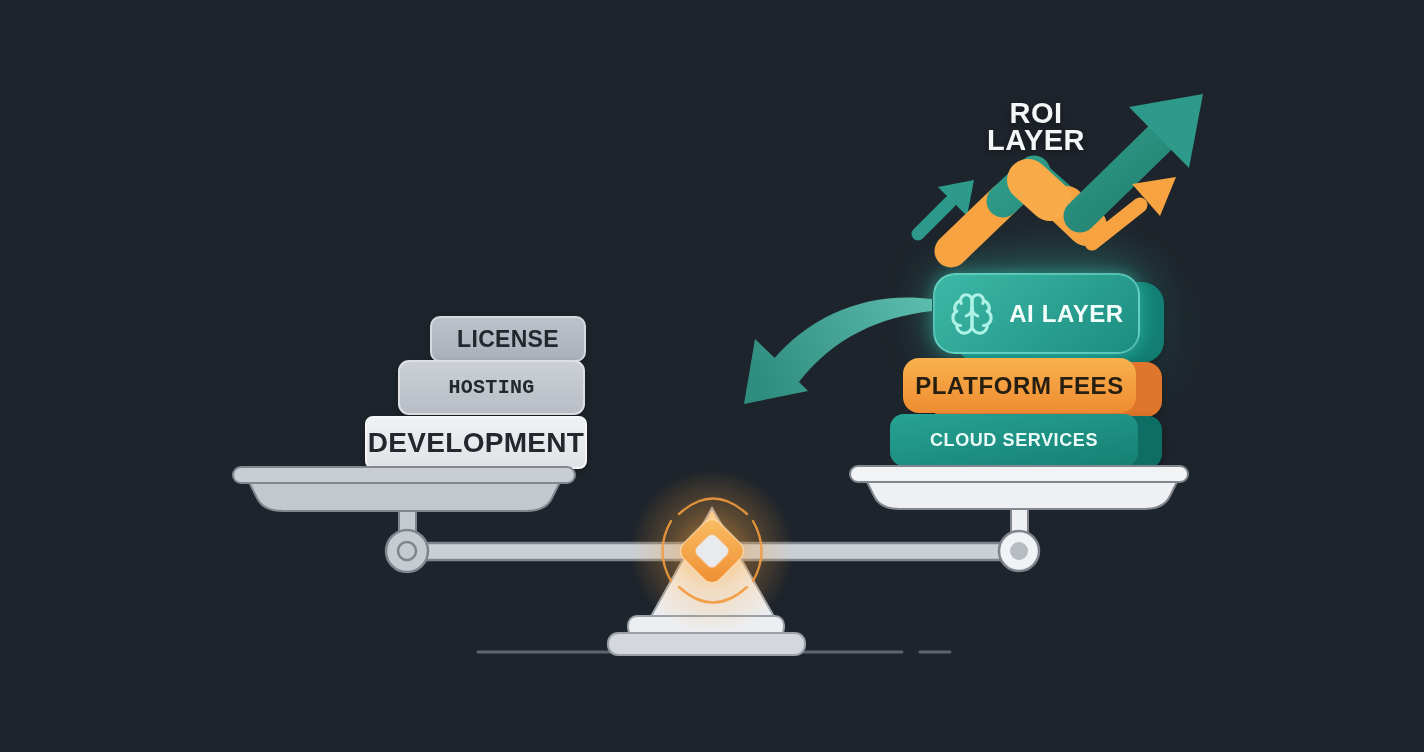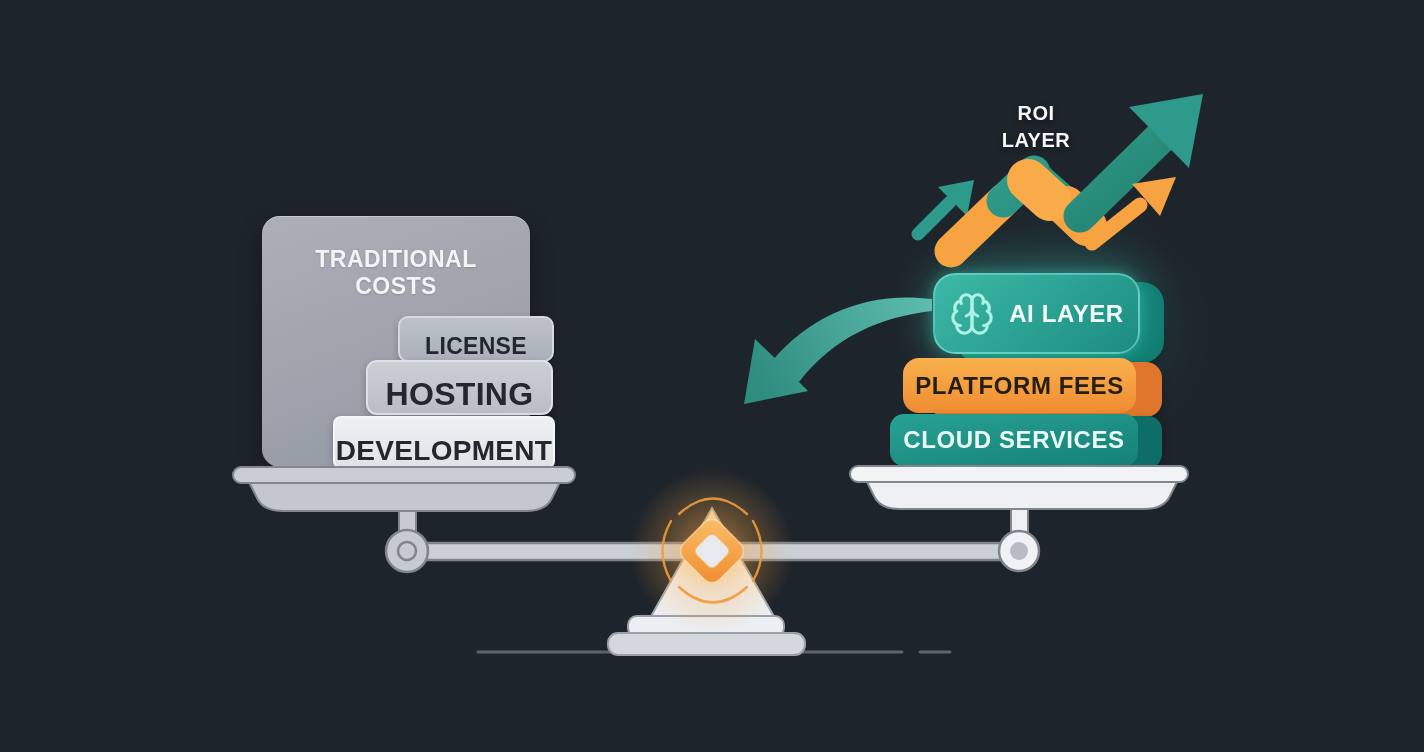--- a/index.html
+++ b/index.html
@@ -20,31 +20,32 @@
     left:262px;top:216px;width:268px;height:251px;border-radius:18px;
     background:linear-gradient(160deg,#abafb8 0%,#9298a2 100%);
     box-shadow:inset 0 1px 0 rgba(255,255,255,.35), 0 8px 22px rgba(0,0,0,.35);
   }
   .big-box-title{
     left:0;right:0;top:30px;text-align:center;
     font-size:23px;font-weight:700;line-height:27px;color:#f3f4f6;letter-spacing:.5px;
     text-shadow:0 1px 2px rgba(0,0,0,.15);
   }
   .cost-box{
-    display:flex;align-items:flex-end;justify-content:center;
+    display:flex;align-items:center;justify-content:center;
     font-weight:700;color:#23272e;letter-spacing:.3px;
     box-shadow:0 3px 7px rgba(0,0,0,.22);
+    margin-left:32px;
   }
   .cost-license{
     left:398px;top:316px;width:152px;height:42px;border-radius:10px;font-size:23px;
     background:linear-gradient(180deg,#bdc2ca,#aab0b9);border:2px solid #d6d9de;
   }
   .cost-hosting{
-    left:366px;top:360px;width:183px;height:51px;border-radius:11px;font-size:32px;
-    background:linear-gradient(180deg,#cbcfd6,#b9bec6);border:2px solid #dee0e4;
+    left:366px;top:360px;width:183px;height:51px;border-radius:11px;font-size:20px;
+    background:linear-gradient(180deg,#cbcfd6,#b9bec6);border:2px solid #dee0e4;font-family:Liberation Mono, monospace;
   }
   .cost-development{
     left:333px;top:416px;width:218px;height:49px;border-radius:8px;font-size:28px;
     background:linear-gradient(180deg,#f0f1f3,#e0e2e6);border:2px solid #f5f6f8;
   }
   
   .stack-item{position:absolute;}
   .stack-depth{position:absolute;box-shadow:0 4px 10px rgba(0,0,0,.3);}
   .stack-face{
     position:absolute;inset:0;display:flex;align-items:center;justify-content:center;
@@ -63,46 +64,40 @@
   .plat-depth{left:26px;top:4px;width:233px;height:55px;border-radius:16px;background:#e0762c;}
   .plat-face{
     border-radius:16px;background:linear-gradient(180deg,#f9b14e,#ee8c31);
     color:#261e11;font-size:24px;
   }
   .cloud-wrap{left:890px;top:414px;width:248px;height:52px;}
   .cloud-depth{left:24px;top:2px;width:248px;height:52px;border-radius:14px;background:#0e6d64;}
   .cloud-face{
     border-radius:14px;background:linear-gradient(170deg,#27a294 0%,#15807 4 100%);
     background:linear-gradient(170deg,#27a294 0%,#158074 100%);
-    color:#eafaf7;font-size:24px;
+    color:#eafaf7;font-size:18px;
   }
   .brain{width:46px;height:46px;flex:0 0 auto;}
   
   .float-label{
-    text-align:center;color:#f5f6f8;font-weight:700;font-size:20px;line-height:27px;
+    text-align:center;color:#f5f6f8;font-weight:700;font-size:29px;line-height:27px;
     letter-spacing:.5px;text-shadow:0 2px 6px rgba(0,0,0,.4);
   }
   .roi-label{left:946px;top:100px;width:180px;}
   .balance-label{left:612px;top:422px;width:200px;}
   
   svg.art{position:absolute;left:0;top:0;pointer-events:none;}
 </style>
 </head>
 <body>
 
 <div class="stage">
 
   <div class="abs glow-right"></div>
 
-  <div class="abs big-box">
-    <div class="abs big-box-title">
-      <div>TRADITIONAL</div>
-      <div>COSTS</div>
-    </div>
-  </div>
   <div class="abs cost-box cost-license">
     <span>LICENSE</span>
   </div>
   <div class="abs cost-box cost-hosting">
     <span>HOSTING</span>
   </div>
   <div class="abs cost-box cost-development">
     <span>DEVELOPMENT</span>
   </div>
 

